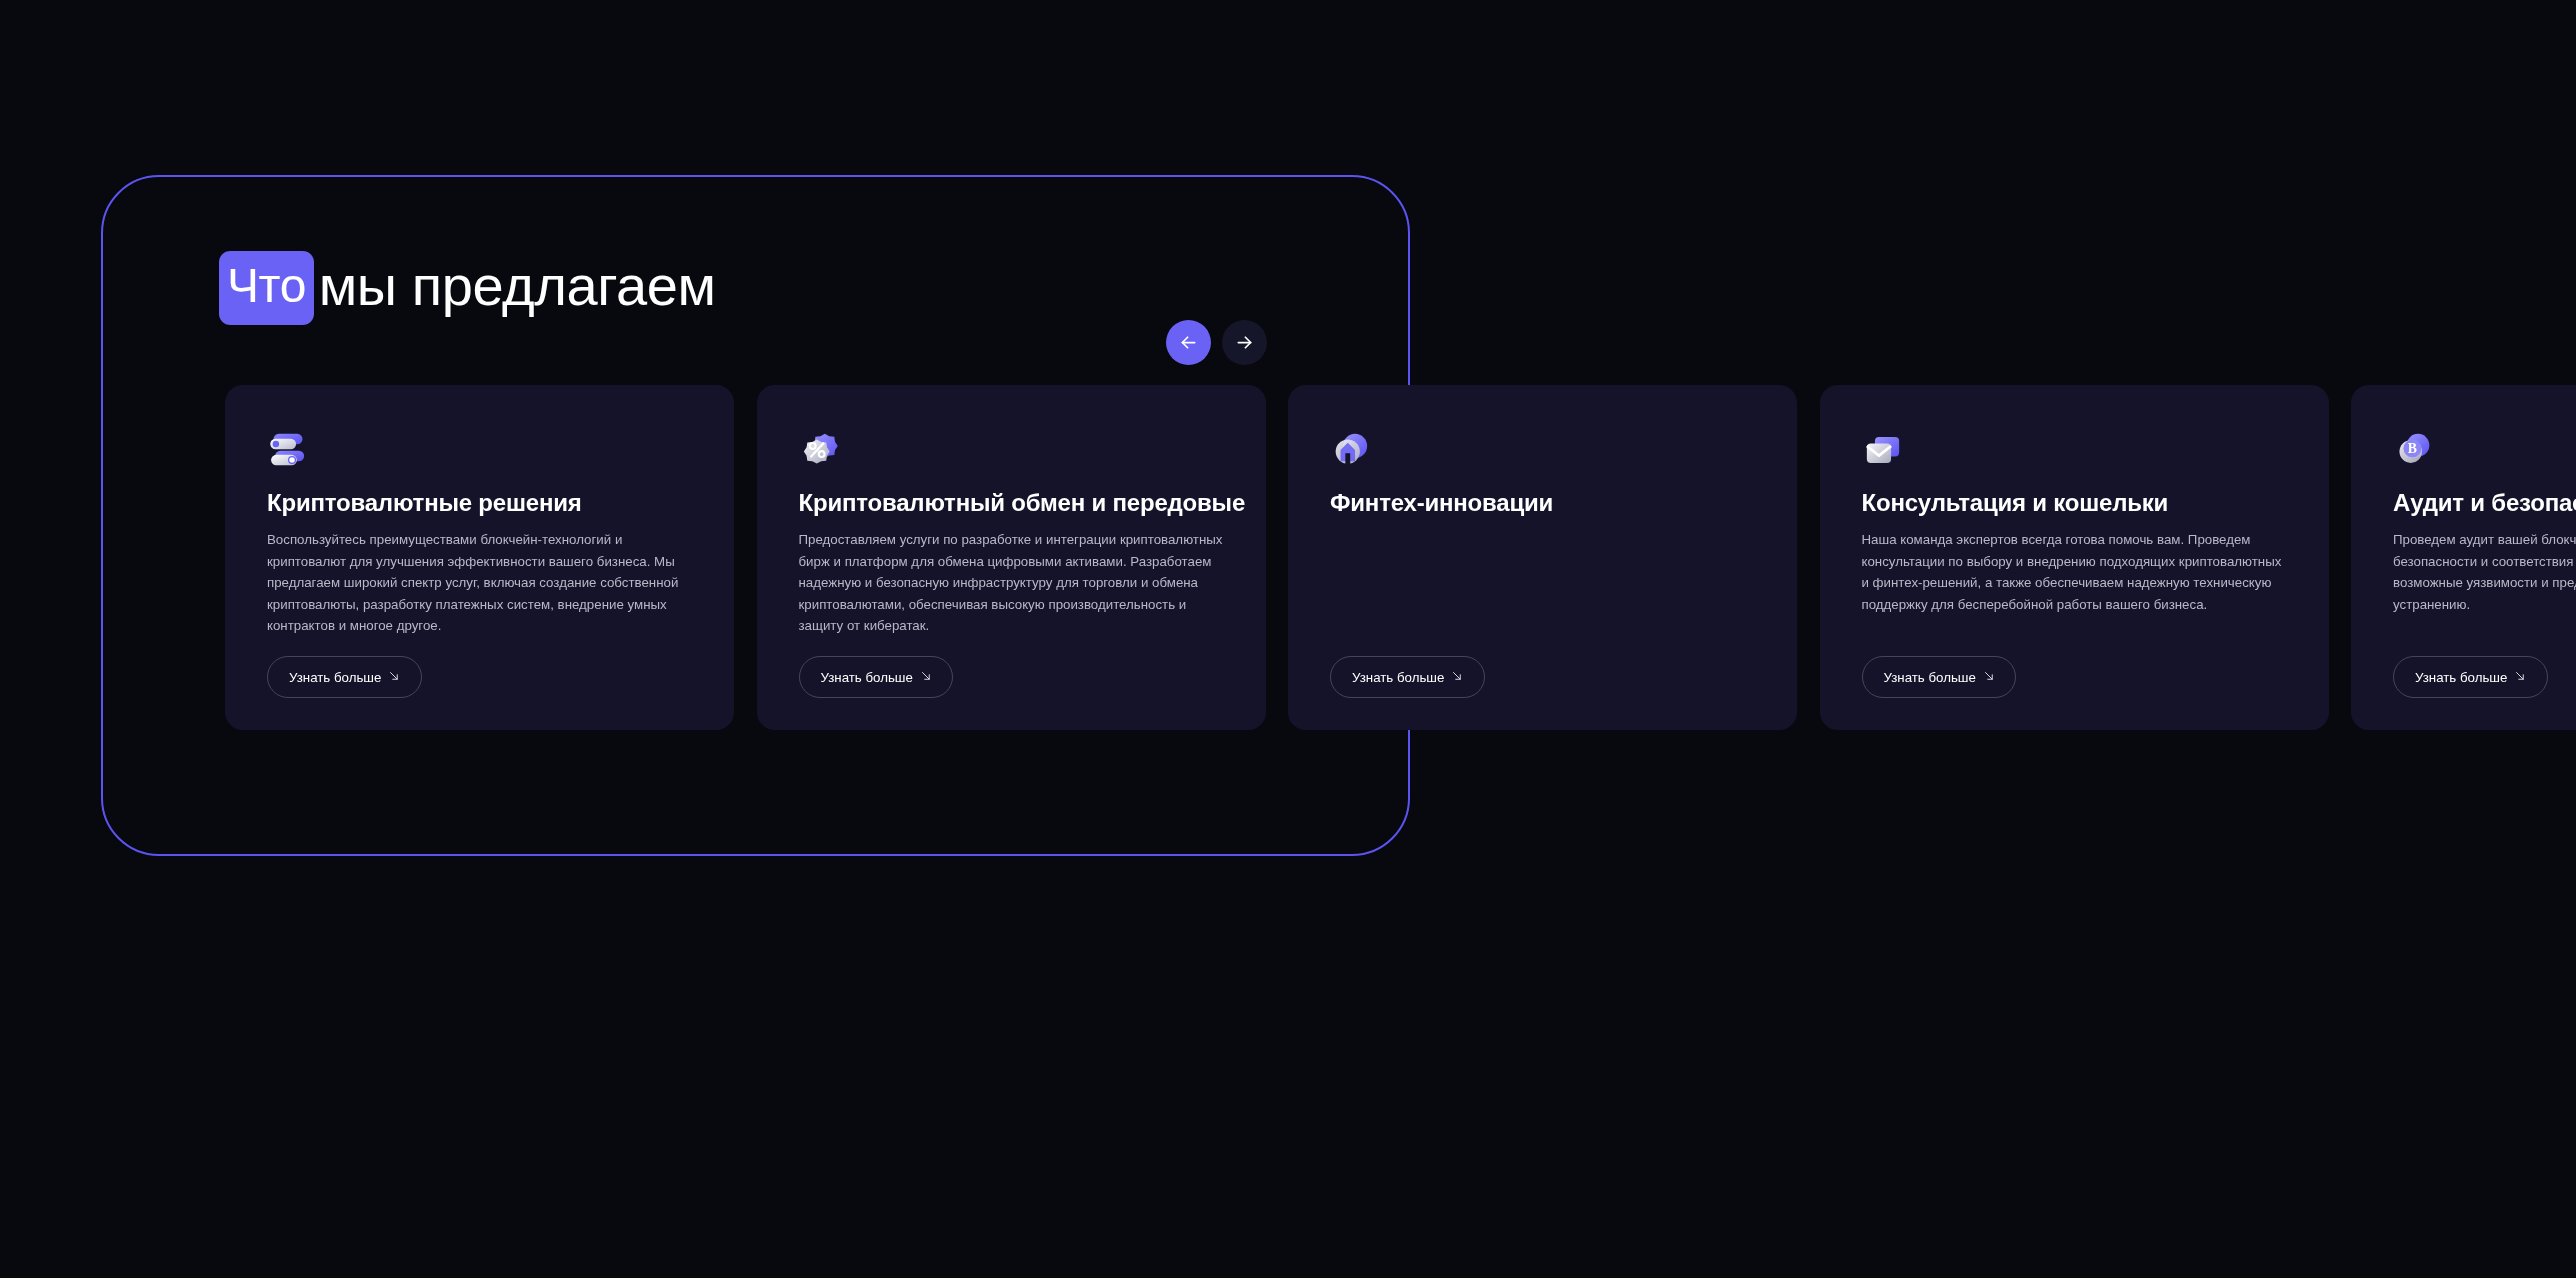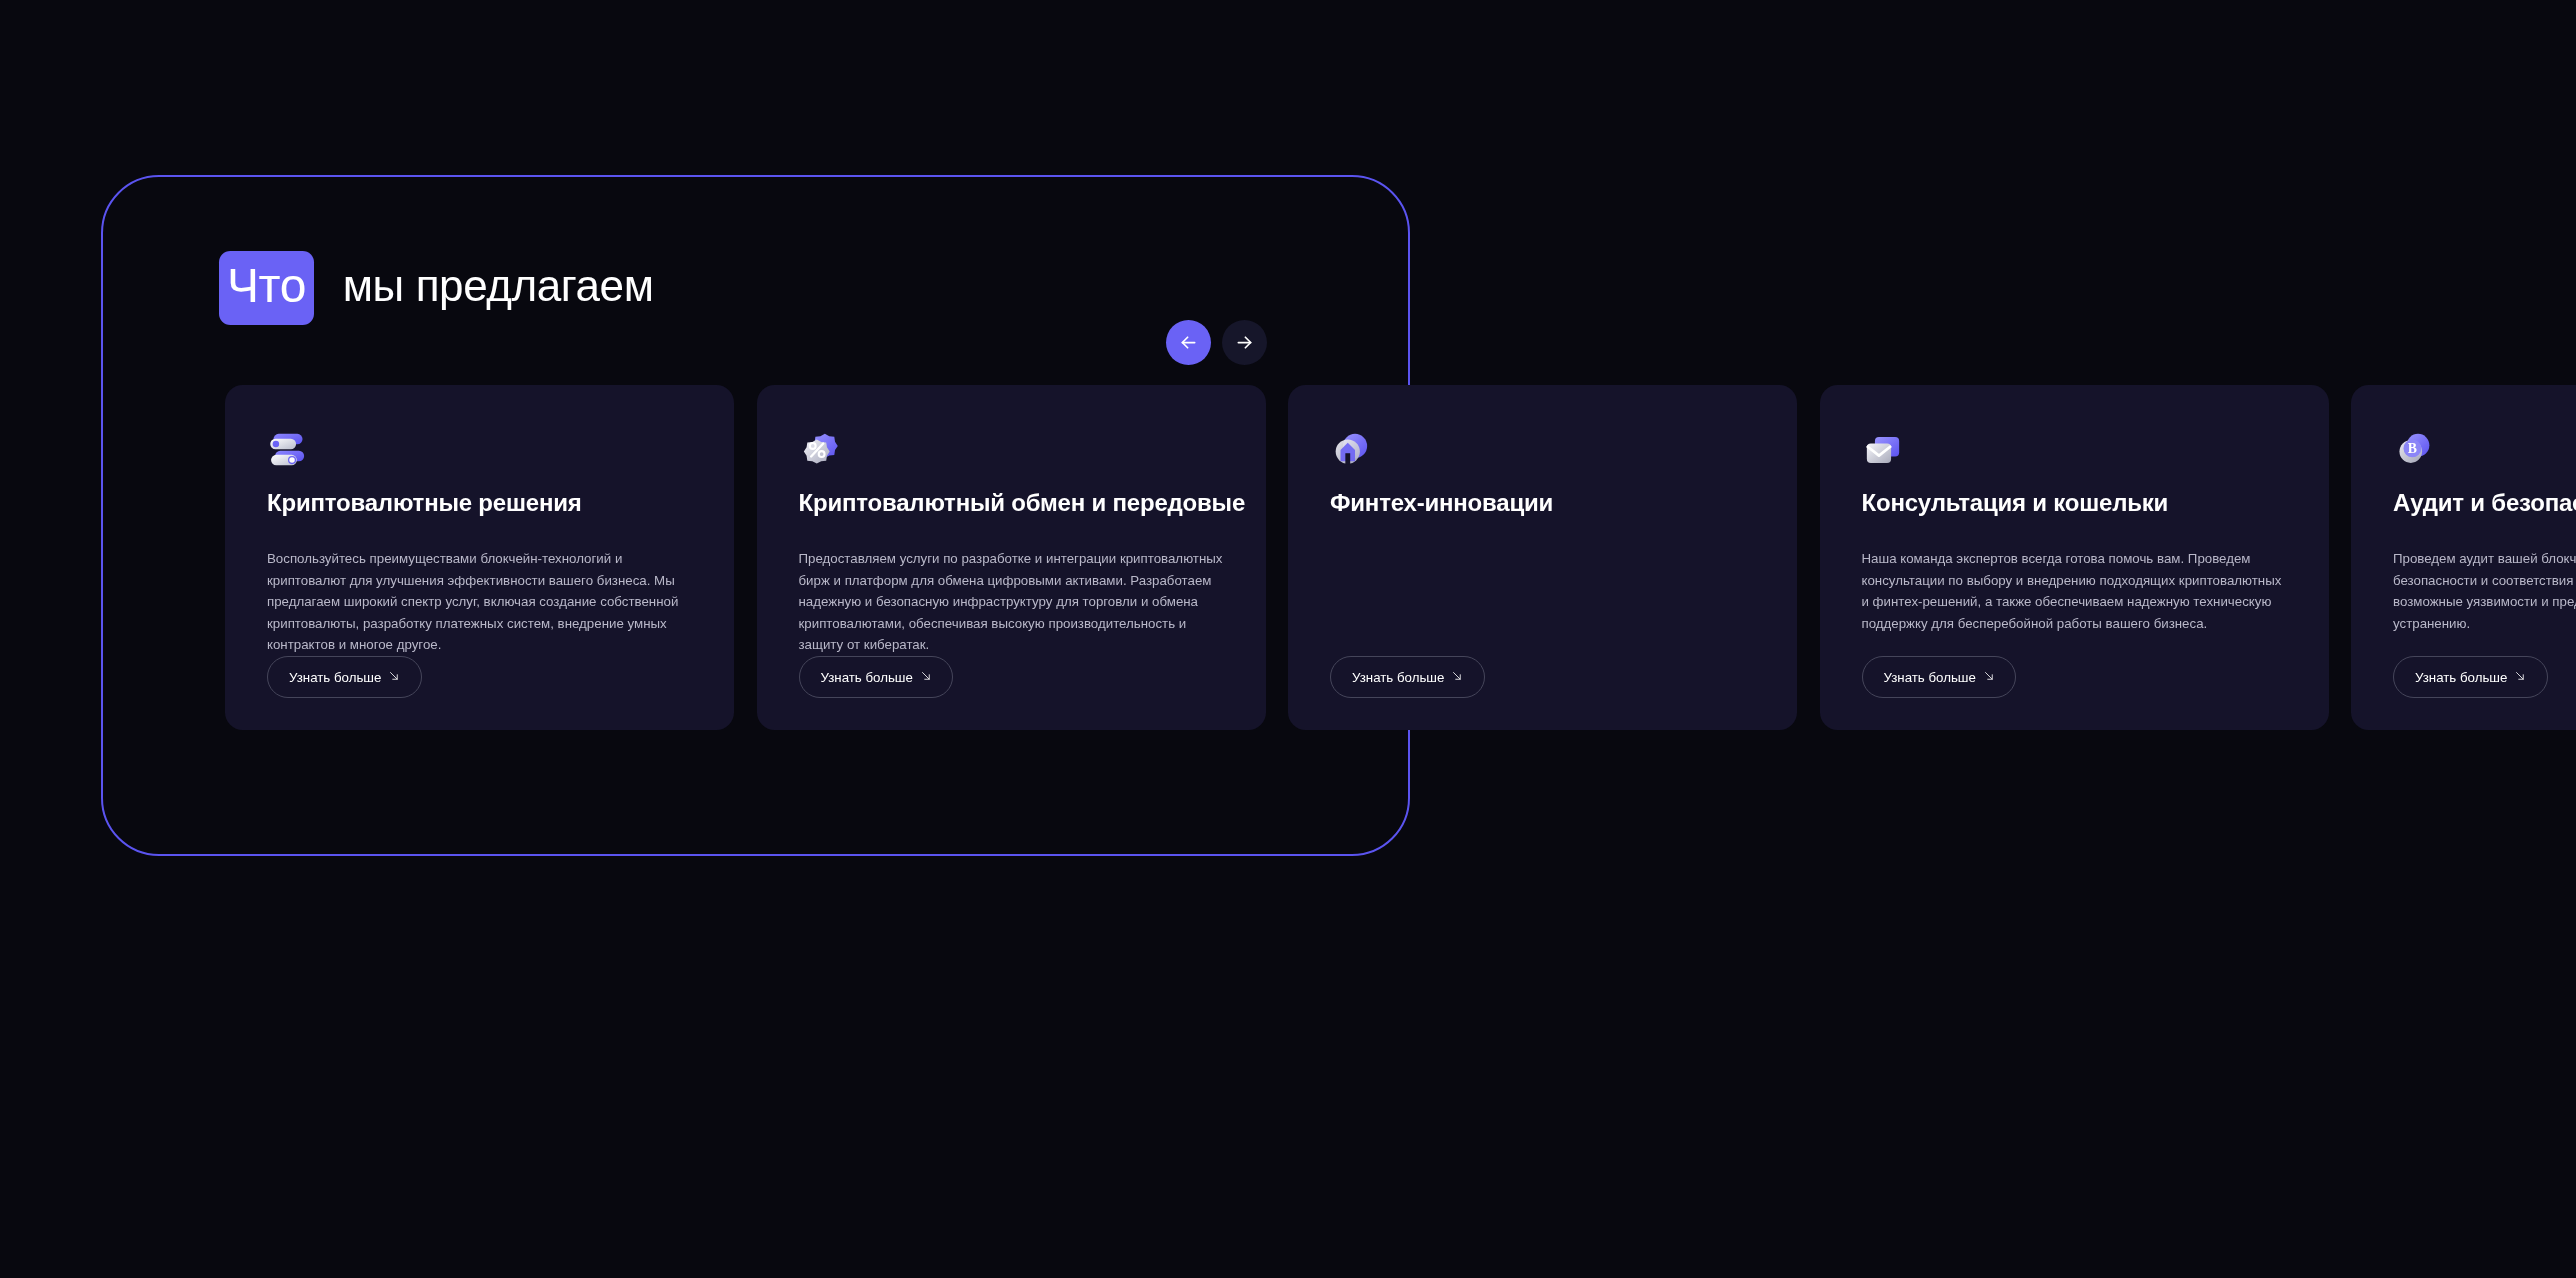--- a/index.html
+++ b/index.html
@@ -45,27 +45,26 @@
     color: #ffffff;
     border-radius: 11.3px;
     font-size: 48px;
     font-weight: 400;
     line-height: 1;
     padding: 11.3px 8px 14.5px 8px;
     letter-spacing: -0.4px;
   }
   .heading .rest {
     color: #ffffff;
-    font-size: 44px;
+    font-size: 56px;
     font-weight: 400;
     line-height: 1;
     letter-spacing: -0.4px;
     padding-left: 4.8px;
     padding-bottom: 3.2px;
-    margin-left: 24px;
   }
 
   
   .nav {
     position: absolute;
     left: 1166px;
     top: 320px;
     display: flex;
     gap: 11.3px;
   }
@@ -105,21 +104,21 @@
     height: 42px;
     position: relative;
     margin-bottom: 17.7px;
   }
   .card-title {
     color: #ffffff;
     font-size: 24px;
     font-weight: 700;
     line-height: 1.15;
     letter-spacing: -0.2px;
-    margin-bottom: 32px;
+    margin-bottom: 13px;
     white-space: nowrap;
   }
   .card-desc {
     color: #b9b8c9;
     font-size: 13.3px;
     line-height: 1.62;
     font-weight: 400;
     max-width: 435px;
   }
   .card-btn {

